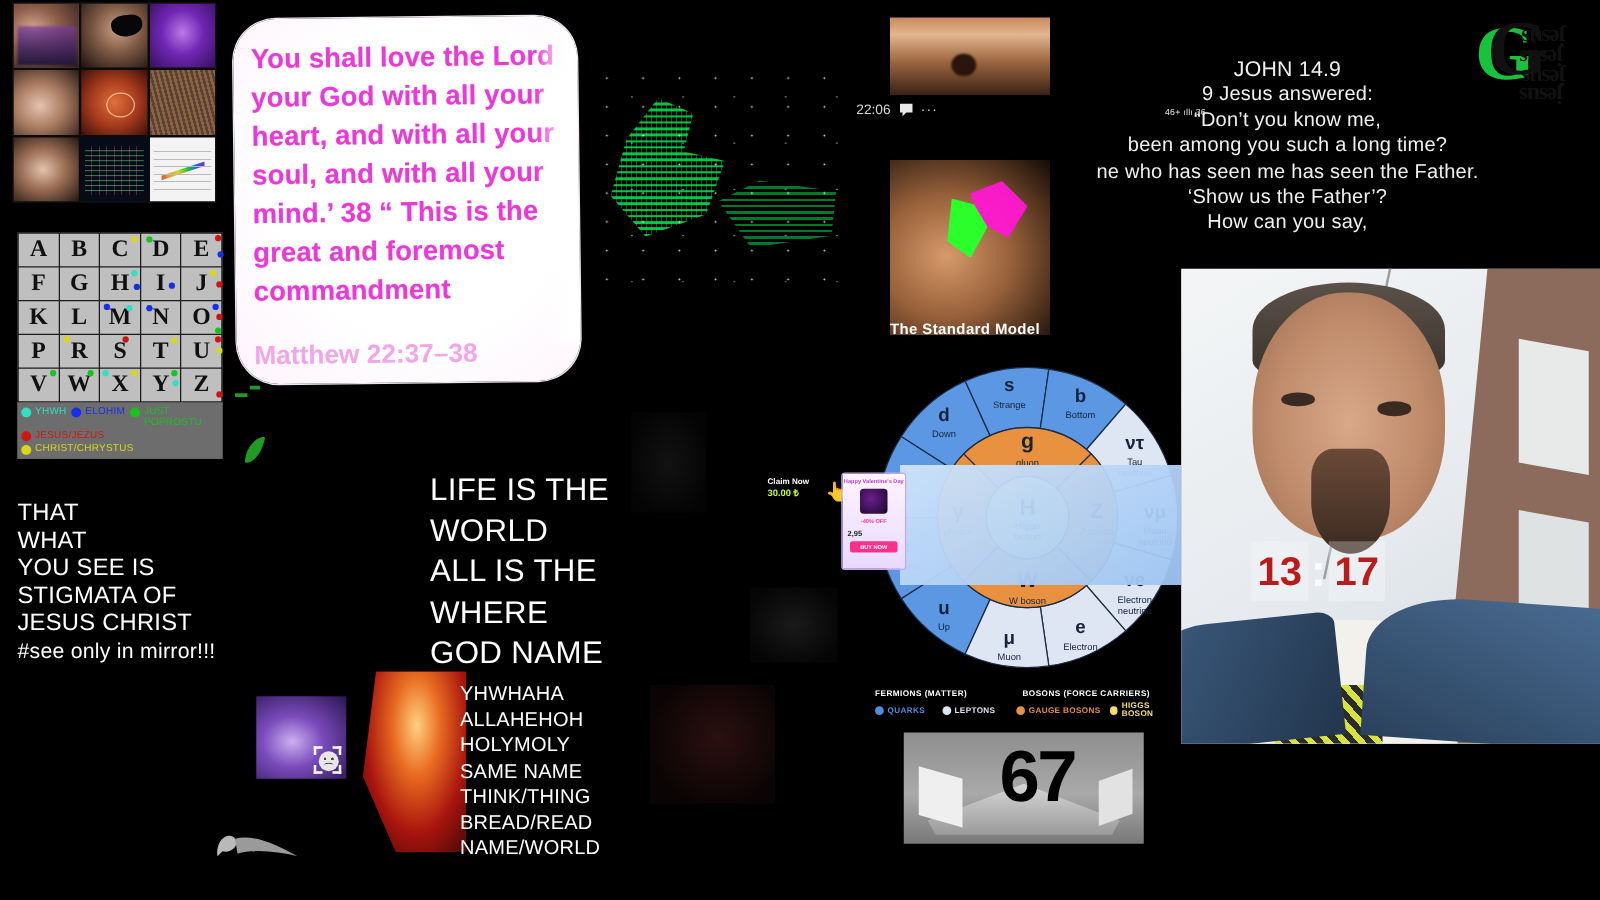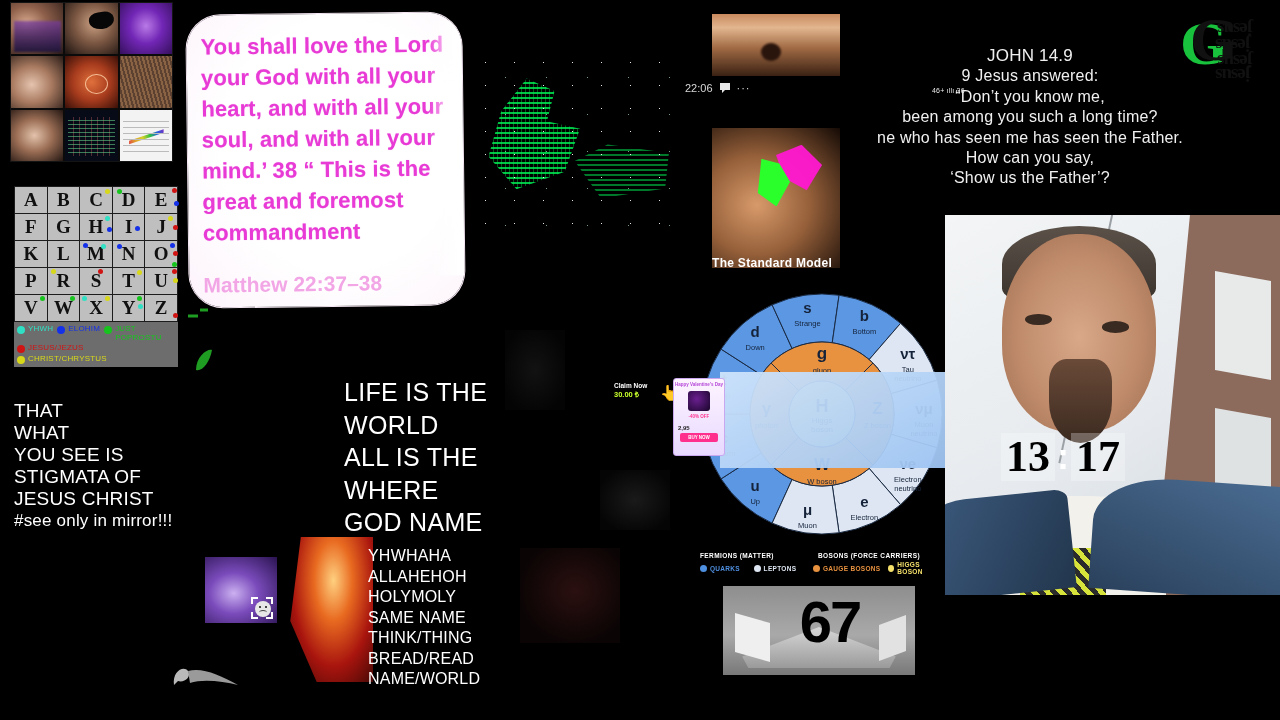--- a/index.html
+++ b/index.html
@@ -263,22 +263,22 @@
   #cam .shirt:after { content:""; position:absolute; left:22%; bottom:0; width:46%; height:48%;
     background: repeating-linear-gradient(48deg,#d7e23a 0 5px,#2b2b2b 5px 10px); }
   #cam .jacket-l { position:absolute; left:-6%; bottom:0; width:44%; height:26%;
     background: linear-gradient(120deg,#3c5a7e,#22364d); transform: rotate(-6deg);
     border-radius: 30% 10% 0 0; }
   #cam .jacket-r { position:absolute; right:-4%; bottom:0; width:60%; height:30%;
     background: linear-gradient(200deg,#4a6c92,#2a415c); transform: rotate(4deg);
     border-radius: 40% 0 0 0; }
   #clock { position:absolute; left:56px; top:218px; display:flex; gap:2px; }
   #clock .seg { background: rgba(255,255,255,.28); padding:2px 5px; }
-  #clock .d { color:#000000; font-size:44px; line-height:44px; font-weight:700;
-    font-family:Liberation Serif, serif; }
+  #clock .d { color:#b91c1c; font-size:32px; line-height:44px; font-weight:700;
+    font-family:Liberation Sans, sans-serif; }
   #clock .c { color:#fff; font-size:36px; line-height:48px; font-weight:700; }
 
   
   #john { left:830px; top:46px; width:400px; text-align:center; }
   #john .l { color:#f0f0f0; font-size:16px; line-height:20.4px; letter-spacing:.2px;
     text-shadow: 0 0 3px rgba(0,0,0,.55); }
   #john .title { font-size:17px; }
   #signal { position:absolute; left:102px; top:41px; color:#e8e8e8; font-size:7px;
     letter-spacing:.2px; }
 
@@ -582,22 +582,22 @@
       </span>
     </div>
   </div>
 
   <div class="abs" id="john">
     <div class="l title">JOHN 14.9</div>
     <div class="l">9 Jesus answered:</div>
     <div class="l">“Don’t you know me,</div>
     <div class="l">been among you such a long time?</div>
     <div class="l">ne who has seen me has seen the Father.</div>
+    <div class="l">‘Show us the Father’?</div>
     <div class="l">How can you say,</div>
-    <div class="l">‘Show us the Father’?</div>
     <div id="signal">46+ ıllı 36</div>
   </div>
 
   <div class="abs" id="logo">
     <span class="g">G</span>
     <span class="k">G</span>
     <span class="w" style="left:40px;top:10px;transform:rotate(180deg)">jesus</span>
     <span class="w" style="left:38px;top:26px;transform:rotate(180deg)">jesus</span>
     <span class="w" style="left:40px;top:42px;transform:rotate(180deg)">jesus</span>
     <span class="w" style="left:38px;top:56px;transform:rotate(180deg)">jesus</span>

